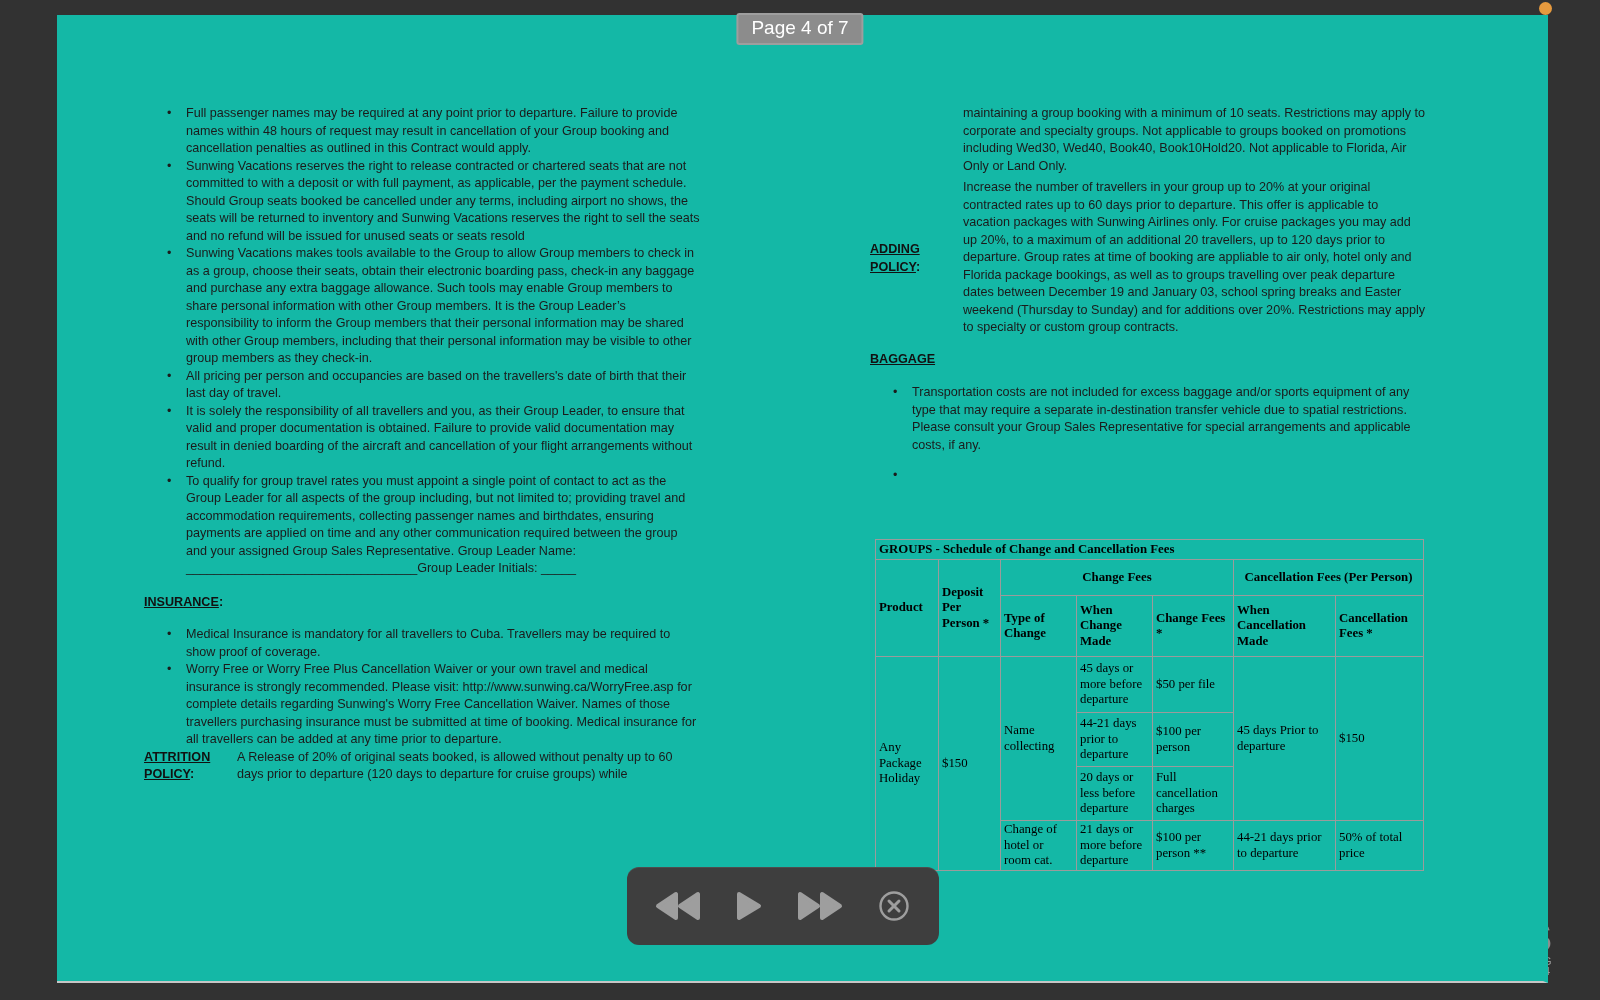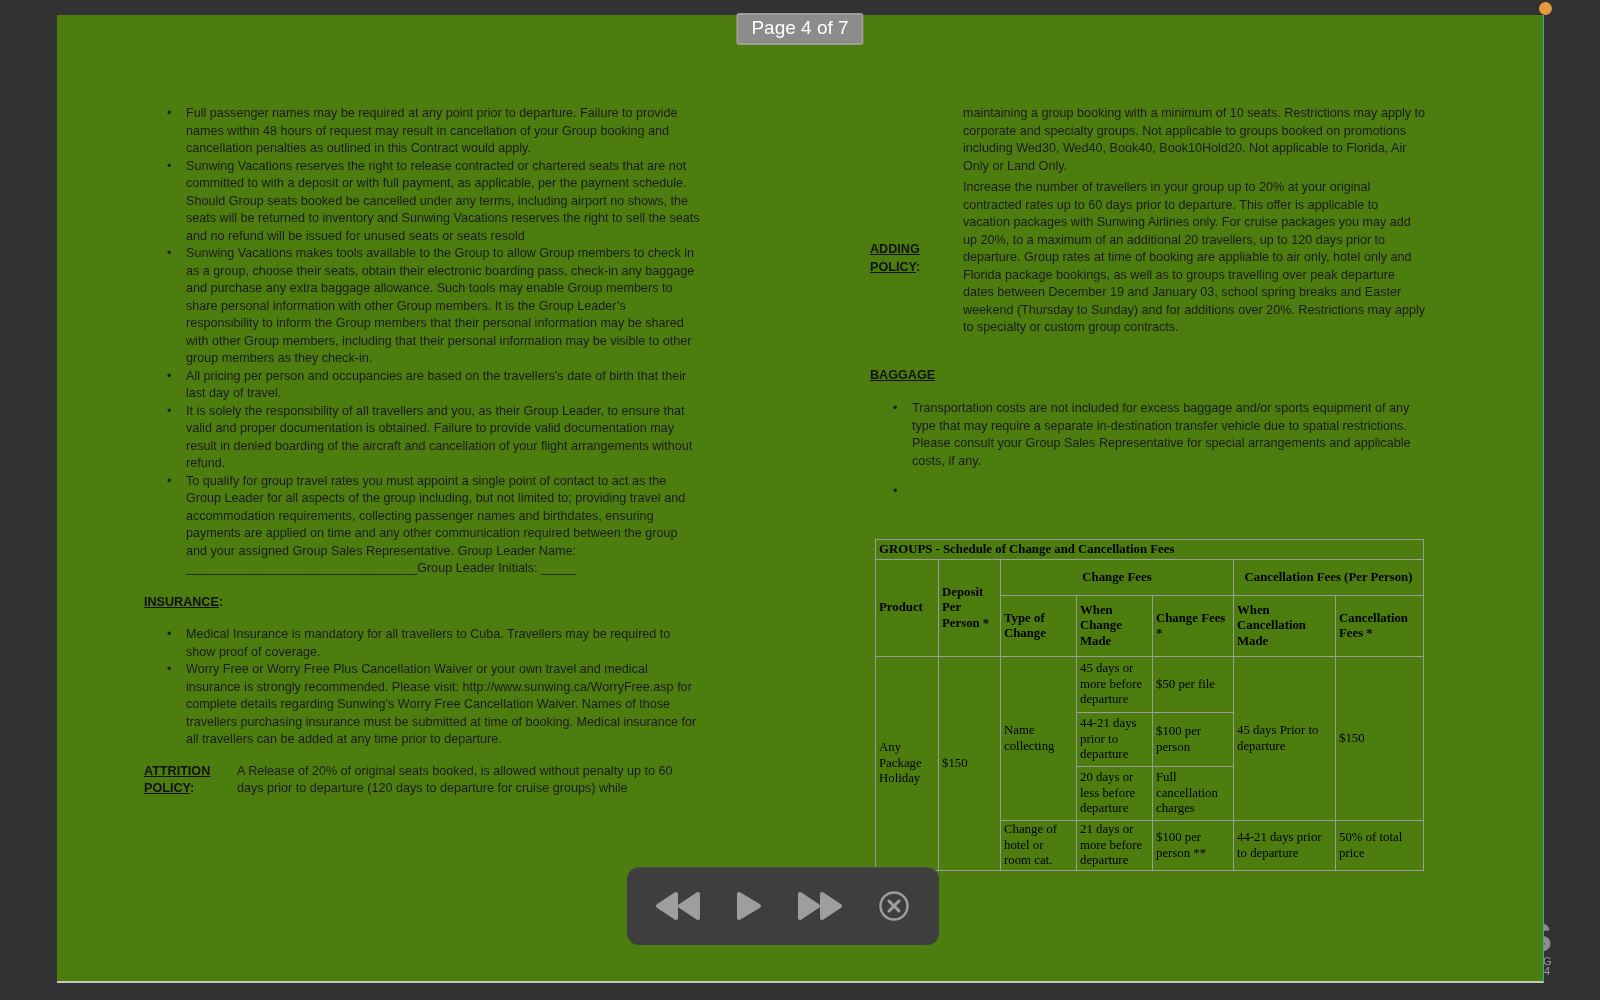--- a/index.html
+++ b/index.html
@@ -9,38 +9,38 @@
     font-family:"Liberation Sans",sans-serif;
   }
   
   .watermark{position:absolute;z-index:0;color:#9a9a9a;font-family:"Liberation Sans",sans-serif;}
   .wm-s{position:absolute;left:1524px;top:914px;font-size:42px;font-weight:bold;color:#8e8e8e;}
   .wm-g{position:absolute;left:1543px;top:955px;font-size:11px;color:#9a9a9a;}
   .wm-4{position:absolute;left:1544px;top:965px;font-size:11px;color:#9a9a9a;}
   
   .page{
     position:absolute;left:57px;top:15px;width:1486px;height:966px;
-    background:#4d7c0f;z-index:1;
-    border-right:1px solid #14b8a6;border-bottom:2px solid #c6c6c6;
+    background:#14b8a6;z-index:1;
+    border-right:5px solid #14b8a6;border-bottom:2px solid #c6c6c6;
   }
   .doc-text{font-size:12.6px;line-height:17.5px;color:#1b1b1b;}
   .col-left{position:absolute;left:87px;top:90px;width:556px;}
   .col-right{position:absolute;left:813px;top:90px;width:557px;}
   ul.bullets{list-style:none;margin:0;padding:0;}
   ul.bullets>li{position:relative;padding-left:42px;min-height:17.5px;}
   ul.bullets>li::before{content:"\2022";position:absolute;left:23px;top:0;}
   .heading{font-weight:bold;color:#111;}
   .u{text-decoration:underline;}
   .ins-heading{margin:16px 0 15px 0;}
-  .bag-heading{margin:30px 0 16px 0;}
+  .bag-heading{margin:14px 0 16px 0;}
   .row{display:flex;}
   .label-col{flex:0 0 93px;width:93px;font-weight:bold;color:#111;}
   .lbl-line{display:block;}
   .flex-text{flex:1;}
-  .attrition{margin-top:14px;}
+  .attrition{}
   .adding{margin-top:4px;}
   .adding-label{padding-top:62px;}
   
   .fees-table{
     position:absolute;left:818px;top:524px;width:548px;
     border-collapse:collapse;table-layout:fixed;
     font-family:"Liberation Serif",serif;font-size:12.8px;line-height:15.5px;color:#000;
   }
   .fees-table td{border:1px solid #9b9b9b;padding:1px 3px;vertical-align:middle;text-align:left;overflow:hidden;}
   .fees-table td.b{font-weight:bold;}

